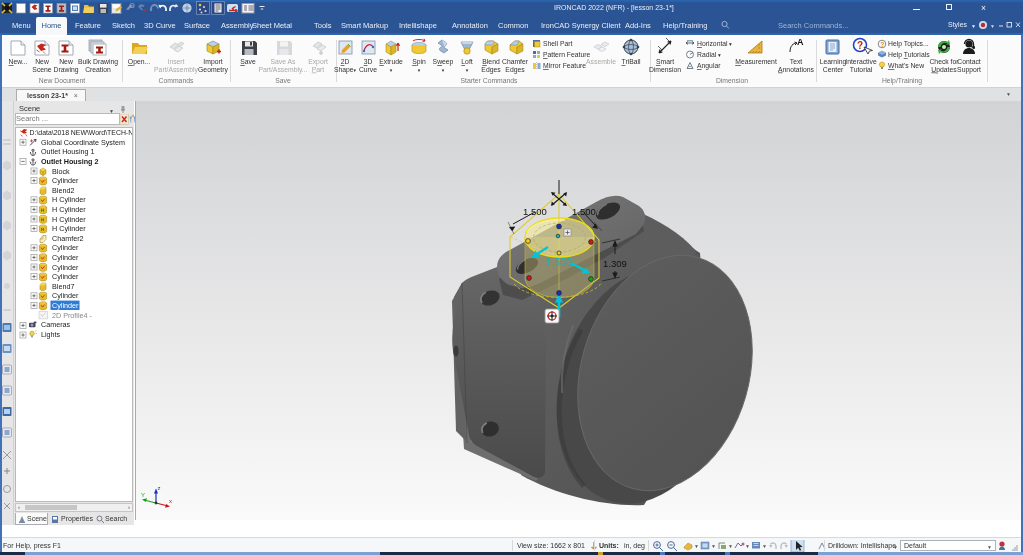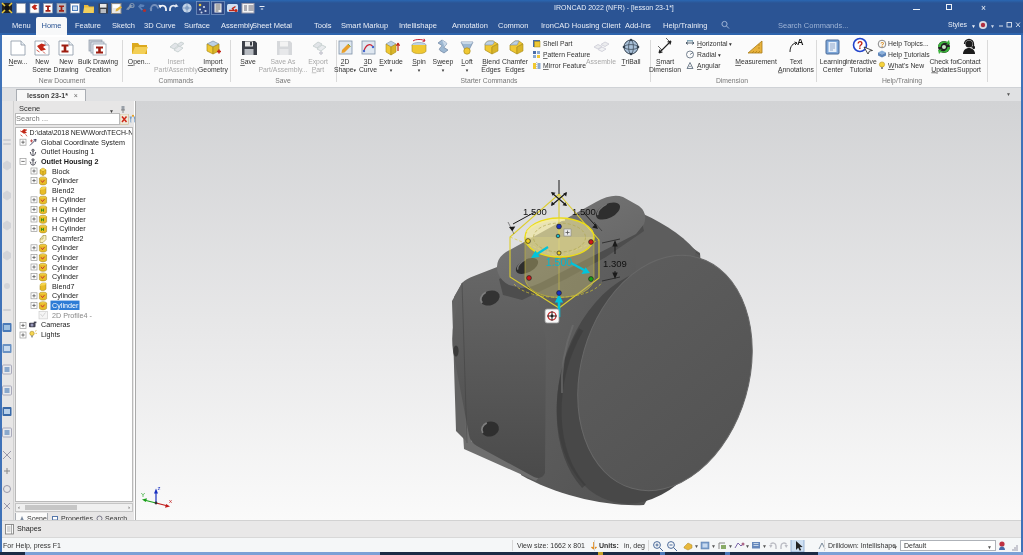--- a/index.html
+++ b/index.html
@@ -104,21 +104,21 @@
   <span class="mi" style="left:112px">Sketch</span>
   <span class="mi" style="left:144px">3D Curve</span>
   <span class="mi" style="left:184px">Surface</span>
   <span class="mi" style="left:221px">Assembly</span>
   <span class="mi" style="left:252px">Sheet Metal</span>
   <span class="mi" style="left:314px">Tools</span>
   <span class="mi" style="left:341px">Smart Markup</span>
   <span class="mi" style="left:399px">Intellishape</span>
   <span class="mi" style="left:452px">Annotation</span>
   <span class="mi" style="left:498px">Common</span>
-  <span class="mi" style="left:541px">IronCAD Housing Client</span>
+  <span class="mi" style="left:541px">IronCAD Synergy Client</span>
   <span class="mi" style="left:625px">Add-Ins</span>
   <span class="mi" style="left:663px">Help/Training</span>
   <span class="mi" style="left:778px;color:#9db3d6">Search Commands...</span>
   <svg class="abs" style="left:720px;top:20px" width="10" height="10">
       <circle cx="4.5" cy="4" r="2.6" fill="none" stroke="#9db3d6" stroke-width="1"></circle>
       <path d="M6.5 6l2.5 2.5" stroke="#9db3d6" stroke-width="1"></path>
     </svg>
   <span class="mi" style="left:948px;font-size:7px">Styles</span>
   <span class="mi" style="left:971px;font-size:5px;top:23px">▼</span>
   <svg class="abs" style="left:978px;top:20px" width="44" height="12">
@@ -741,28 +741,20 @@
           <path d="M14,3.5 l-5,1.2 1.2,-3.8 z" fill="#c01818"></path>
       <path d="M0,0 L0,-11" stroke="#1830c0" stroke-width="1.2"></path>
           <path d="M0,-14.5 l-2,5 4,0 z" fill="#1830c0"></path>
       <circle cx="0" cy="0" r="1.4" fill="#333"></circle>
       <text x="-15" y="-6" font-size="6" fill="#18a018">Y</text>
       <text x="13" y="0" font-size="6" fill="#c01818">x</text>
       <text x="1.5" y="-13" font-size="6" fill="#1830c0">z</text>
     </g>
   </svg>
   </div>
-  <div class="abs" id="shapesbar">
-      <svg style="position:absolute;left:5px;top:3px" width="10" height="11">
-        <rect x="0.5" y="0.5" width="8" height="9.5" fill="#f8f8f8" stroke="#777" stroke-width=".8"></rect>
-        <path d="M2 3h3.5M2 5h3.5M2 7h3.5" stroke="#999" stroke-width=".7"></path>
-        <path d="M6.5 0.5v9.5" stroke="#777" stroke-width=".6"></path>
-      </svg>
-      <span style="position:absolute;left:17px;top:3px">Shapes</span>
-    </div>
   <div class="abs" id="statusbar">
     <span class="st" style="left:3px">For Help, press F1</span>
     <span class="st" style="left:517px">View size: 1662 x  801</span>
     <span class="st" style="left:599px;font-weight:bold">Units:</span>
     <span class="st" style="left:624px">in, deg</span>
     <span class="st" style="left:828px">Drilldown: Intellishape</span>
     <span class="st" style="left:893px;font-size:5px;top:6px;color:#555">▼</span>
     <span style="position:absolute;left:900px;top:2px;width:96px;height:11px;background:#fff;border:1px solid #aeb2b8"></span>
     <span class="st" style="left:904px;top:4px">Default</span>
     <span class="st" style="left:987px;font-size:5px;top:6px;color:#555">▼</span>

